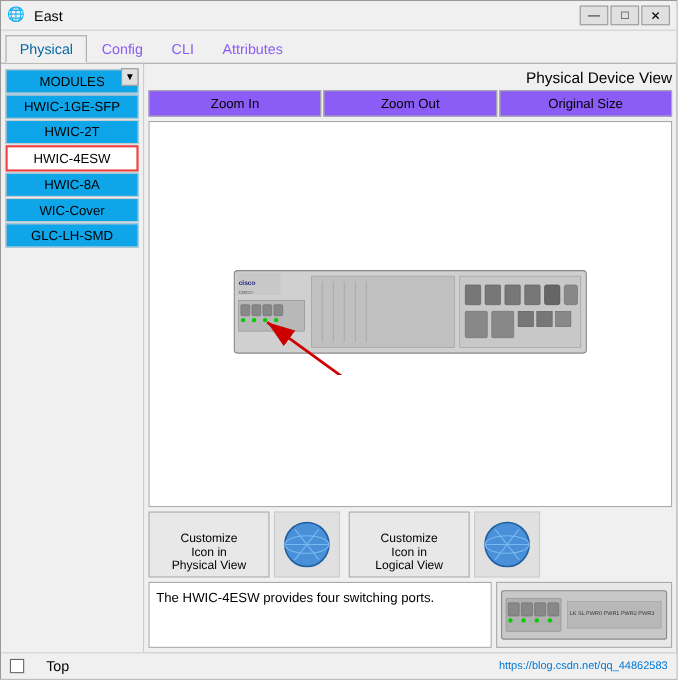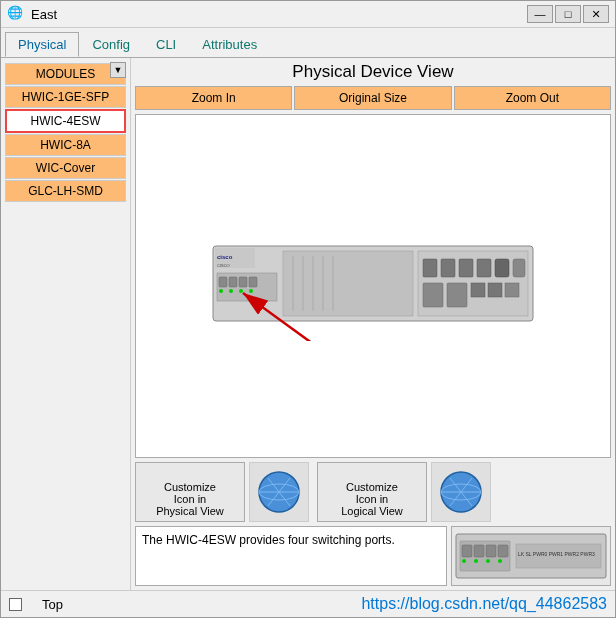--- a/index.html
+++ b/index.html
@@ -65,21 +65,21 @@
       background: #f0f0f0;
       border-bottom: 1px solid #aaa;
     }
 
     .tab {
       padding: 4px 12px;
       cursor: pointer;
       border: 1px solid transparent;
       background: transparent;
       font-size: 13px;
-      color: #0f766e;
+      color: #8b5cf6;
     }
 
     .tab.active {
       border: 1px solid #aaa;
       border-bottom: 1px solid #f0f0f0;
       background: #f0f0f0;
       color: #0369a1;
     }
 
     .content-area {
@@ -101,21 +101,21 @@
     .sidebar-scroll {
       flex: 1;
       overflow-y: auto;
       overflow-x: hidden;
     }
 
     .sidebar-item {
       padding: 3px 8px;
       cursor: pointer;
       text-align: center;
-      background: #fdba74;
+      background: #0ea5e9;
       border: 1px solid #ccc;
       margin: 1px 2px;
       font-size: 12px;
     }
 
     .sidebar-item.selected {
       background: #fff;
       border: 2px solid #ef4444;
     }
 
@@ -134,35 +134,35 @@
 
     .main-panel {
       flex: 1;
       display: flex;
       flex-direction: column;
       padding: 4px;
       overflow: hidden;
     }
 
     .panel-title {
-      text-align: center;
-      font-size: 17px;
+      text-align: right;
+      font-size: 14px;
       margin-bottom: 4px;
     }
 
     .zoom-controls {
       display: flex;
       gap: 2px;
       margin-bottom: 4px;
     }
 
     .zoom-btn {
       flex: 1;
       padding: 4px 8px;
-      background: #fdba74;
+      background: #8b5cf6;
       border: 1px solid #aaa;
       cursor: pointer;
       font-size: 12px;
       text-align: center;
     }
 
     .device-view {
       flex: 1;
       border: 1px solid #aaa;
       background: #fff;
@@ -231,21 +231,21 @@
     .checkbox {
       width: 13px;
       height: 13px;
       border: 1px solid #666;
       background: #fff;
       cursor: pointer;
     }
 
     .bottom-url {
       margin-left: auto;
-      font-size: 16px;
+      font-size: 10px;
       color: #0078d7;
     }
   </style>
 </head>
 <body>
 
 <div class="window">
 
   <div class="title-bar">
     <span class="title-bar-icon">🌐</span>
@@ -263,40 +263,41 @@
     <div class="tab">CLI</div>
     <div class="tab">Attributes</div>
   </div>
 
   <div class="content-area">
 
     <div class="sidebar">
       <div class="sidebar-scroll">
         <div class="sidebar-item">MODULES</div>
         <div class="sidebar-item">HWIC-1GE-SFP</div>
+        <div class="sidebar-item">HWIC-2T</div>
         <div class="sidebar-item selected">HWIC-4ESW</div>
         <div class="sidebar-item">HWIC-8A</div>
         <div class="sidebar-item">WIC-Cover</div>
         <div class="sidebar-item">GLC-LH-SMD</div>
       </div>
 
       <div style="display:flex; flex-direction:column; position:absolute; right:2px; top:4px; bottom:4px; width:16px; justify-content:space-between;">
         <button class="sidebar-scroll-btn" style="height:16px; width:16px; font-size:9px; border:1px solid #999; background:#e0e0e0; cursor:pointer;">▲</button>
         <button class="sidebar-scroll-btn" style="height:16px; width:16px; font-size:9px; border:1px solid #999; background:#e0e0e0; cursor:pointer; margin-top: auto;">▼</button>
       </div>
     </div>
 
     <div class="main-panel">
 
       <div class="panel-title">Physical Device View</div>
 
       <div class="zoom-controls">
         <button class="zoom-btn">Zoom In</button>
+        <button class="zoom-btn">Zoom Out</button>
         <button class="zoom-btn">Original Size</button>
-        <button class="zoom-btn">Zoom Out</button>
       </div>
 
       <div class="device-view">
 
         <svg width="340" height="110">
 
           <rect x="10" y="15" width="320" height="75" rx="3" fill="#d0d0d0" stroke="#888" stroke-width="1"></rect>
 
           <rect x="12" y="17" width="40" height="20" fill="#c8c8c8"></rect>
           <text x="14" y="28" font-size="6" font-weight="bold" fill="#1a1a7a" font-family="Arial">cisco</text>

